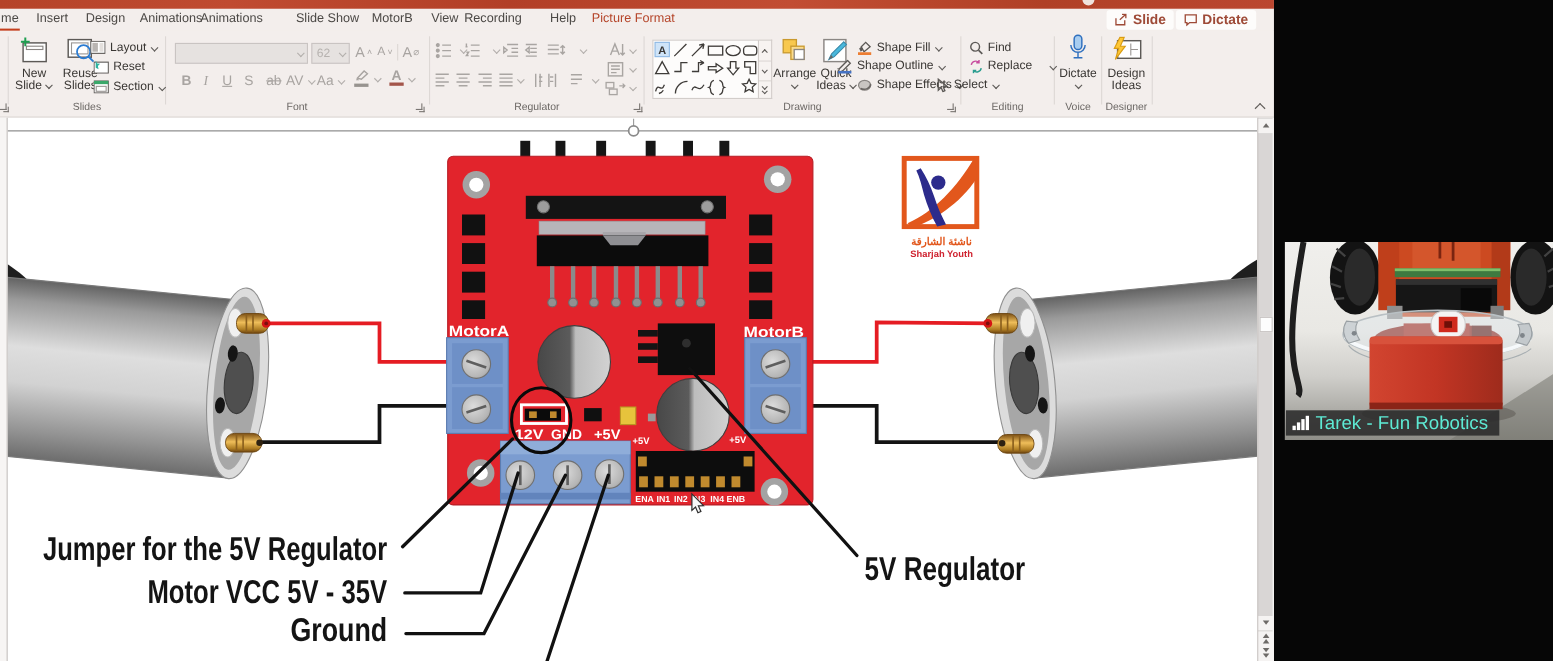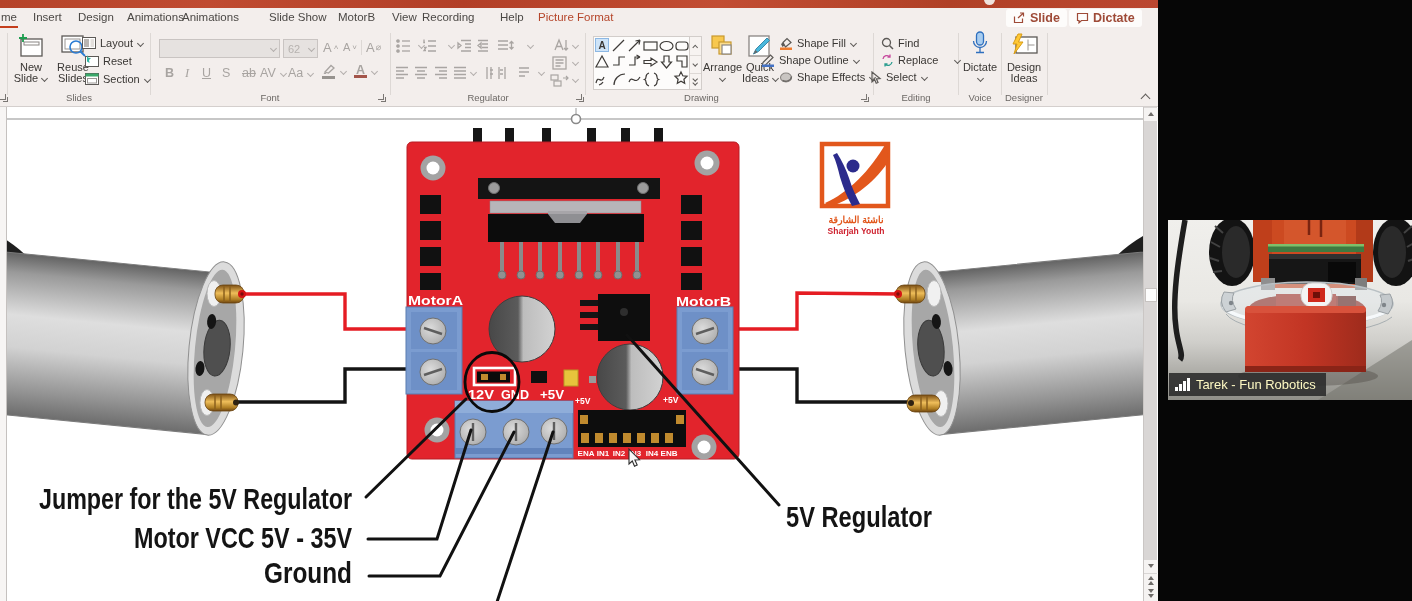--- a/index.html
+++ b/index.html
@@ -65,21 +65,21 @@
   #vscroll { position:absolute; left:1143px; top:0; width:14px; height:494px; background:#d9d6d5; border-left:1px solid #cac6c4; z-index:6; }
   .sbtn { position:absolute; left:0px; width:14px; background:#f5f3f2; }
   .tri { position:absolute; left:3.5px; width:0; height:0; border-left:3.5px solid transparent; border-right:3.5px solid transparent; }
   .tri.up { border-bottom:4.5px solid #6d6a67; }
   .tri.down { border-top:4.5px solid #6d6a67; }
   #sthumb { position:absolute; left:1px; top:181px; width:12px; height:14px; background:#fdfdfd; border:1px solid #c7c3c1; }
 
   
   #video-tile { position:absolute; left:1168px; top:220px; width:244px; height:180px; background:#888; overflow:hidden; }
   #vlabel { position:absolute; left:1169px; top:373px; height:23px; background:rgba(42,42,42,0.88); display:flex; align-items:center; padding:0 10px 0 6px; gap:6px; z-index:3; }
-  #vlabel span { color:#fef9c3; font-size:13px; white-space:nowrap; }
+  #vlabel span { color:#5eead4; font-size:17px; white-space:nowrap; }
   .sigbars { display:flex; align-items:flex-end; gap:1.5px; height:13px; }
   .sigbars i { display:block; width:2.6px; background:#fff; }
 </style>
 </head>
 <body>
 
 <div id="screen">
 
   <div id="ppt">
 
@@ -378,39 +378,39 @@
           <span class="chev"></span>
       </div>
       <div class="smallbtn" style="left:779px; top:42px">
         <svg width="14" height="13" viewBox="0 0 14 13">
             <ellipse cx="7" cy="6.5" rx="5.5" ry="4.5" fill="#c9c5c2" stroke="#8a8683" stroke-width="1.1"></ellipse>
             <path d="M3.5 9.5 a6 4.8 0 0 0 9,-4" fill="none" stroke="#6b6764" stroke-width="1.4"></path>
           </svg>
         <span>Shape Effects</span>
           <span class="chev"></span>
       </div>
-      <div class="glabel" style="left:558px; width:287px">Drawing</div>
+      <div class="glabel" style="left:586px; width:287px">Drawing</div>
       <div class="launcher" style="left:860px"></div>
 
       <div class="smallbtn" style="left:881px; top:8px">
         <svg width="13" height="13" viewBox="0 0 13 13">
             <circle cx="5.5" cy="5.5" r="4" fill="none" stroke="#5c5956" stroke-width="1.3"></circle>
             <path d="M8.5 8.5 L12 12" stroke="#5c5956" stroke-width="1.5"></path>
           </svg>
         <span>Find</span>
       </div>
       <div class="smallbtn" style="left:881px; top:25px">
         <svg width="13" height="13" viewBox="0 0 13 13">
             <path d="M2 5 a4 4 0 0 1 7,-2 m0,-2.5 v2.5 h-2.5" fill="none" stroke="#c74a9e" stroke-width="1.3"></path>
             <path d="M11 8 a4 4 0 0 1 -7,2 m0,2.5 v-2.5 h2.5" fill="none" stroke="#2a9d8f" stroke-width="1.3"></path>
           </svg>
         <span>Replace</span>
         <span class="chev" style="margin-left:12px"></span>
       </div>
-      <div class="smallbtn" style="left:869px; top:42px">
+      <div class="smallbtn" style="left:850px; top:42px">
         <svg width="13" height="13" viewBox="0 0 13 13">
             <path d="M3 1 v10 l2.6,-2.4 1.6 3.6 1.8,-0.8 -1.6,-3.6 3.6,-0.2 z" fill="none" stroke="#5c5956" stroke-width="1.2"></path>
           </svg>
         <span>Select</span>
           <span class="chev"></span>
       </div>
       <div class="glabel" style="left:874px; width:84px">Editing</div>
 
       <div class="bigbtn" style="left:961px; width:38px">
         <span class="bb-icon">

